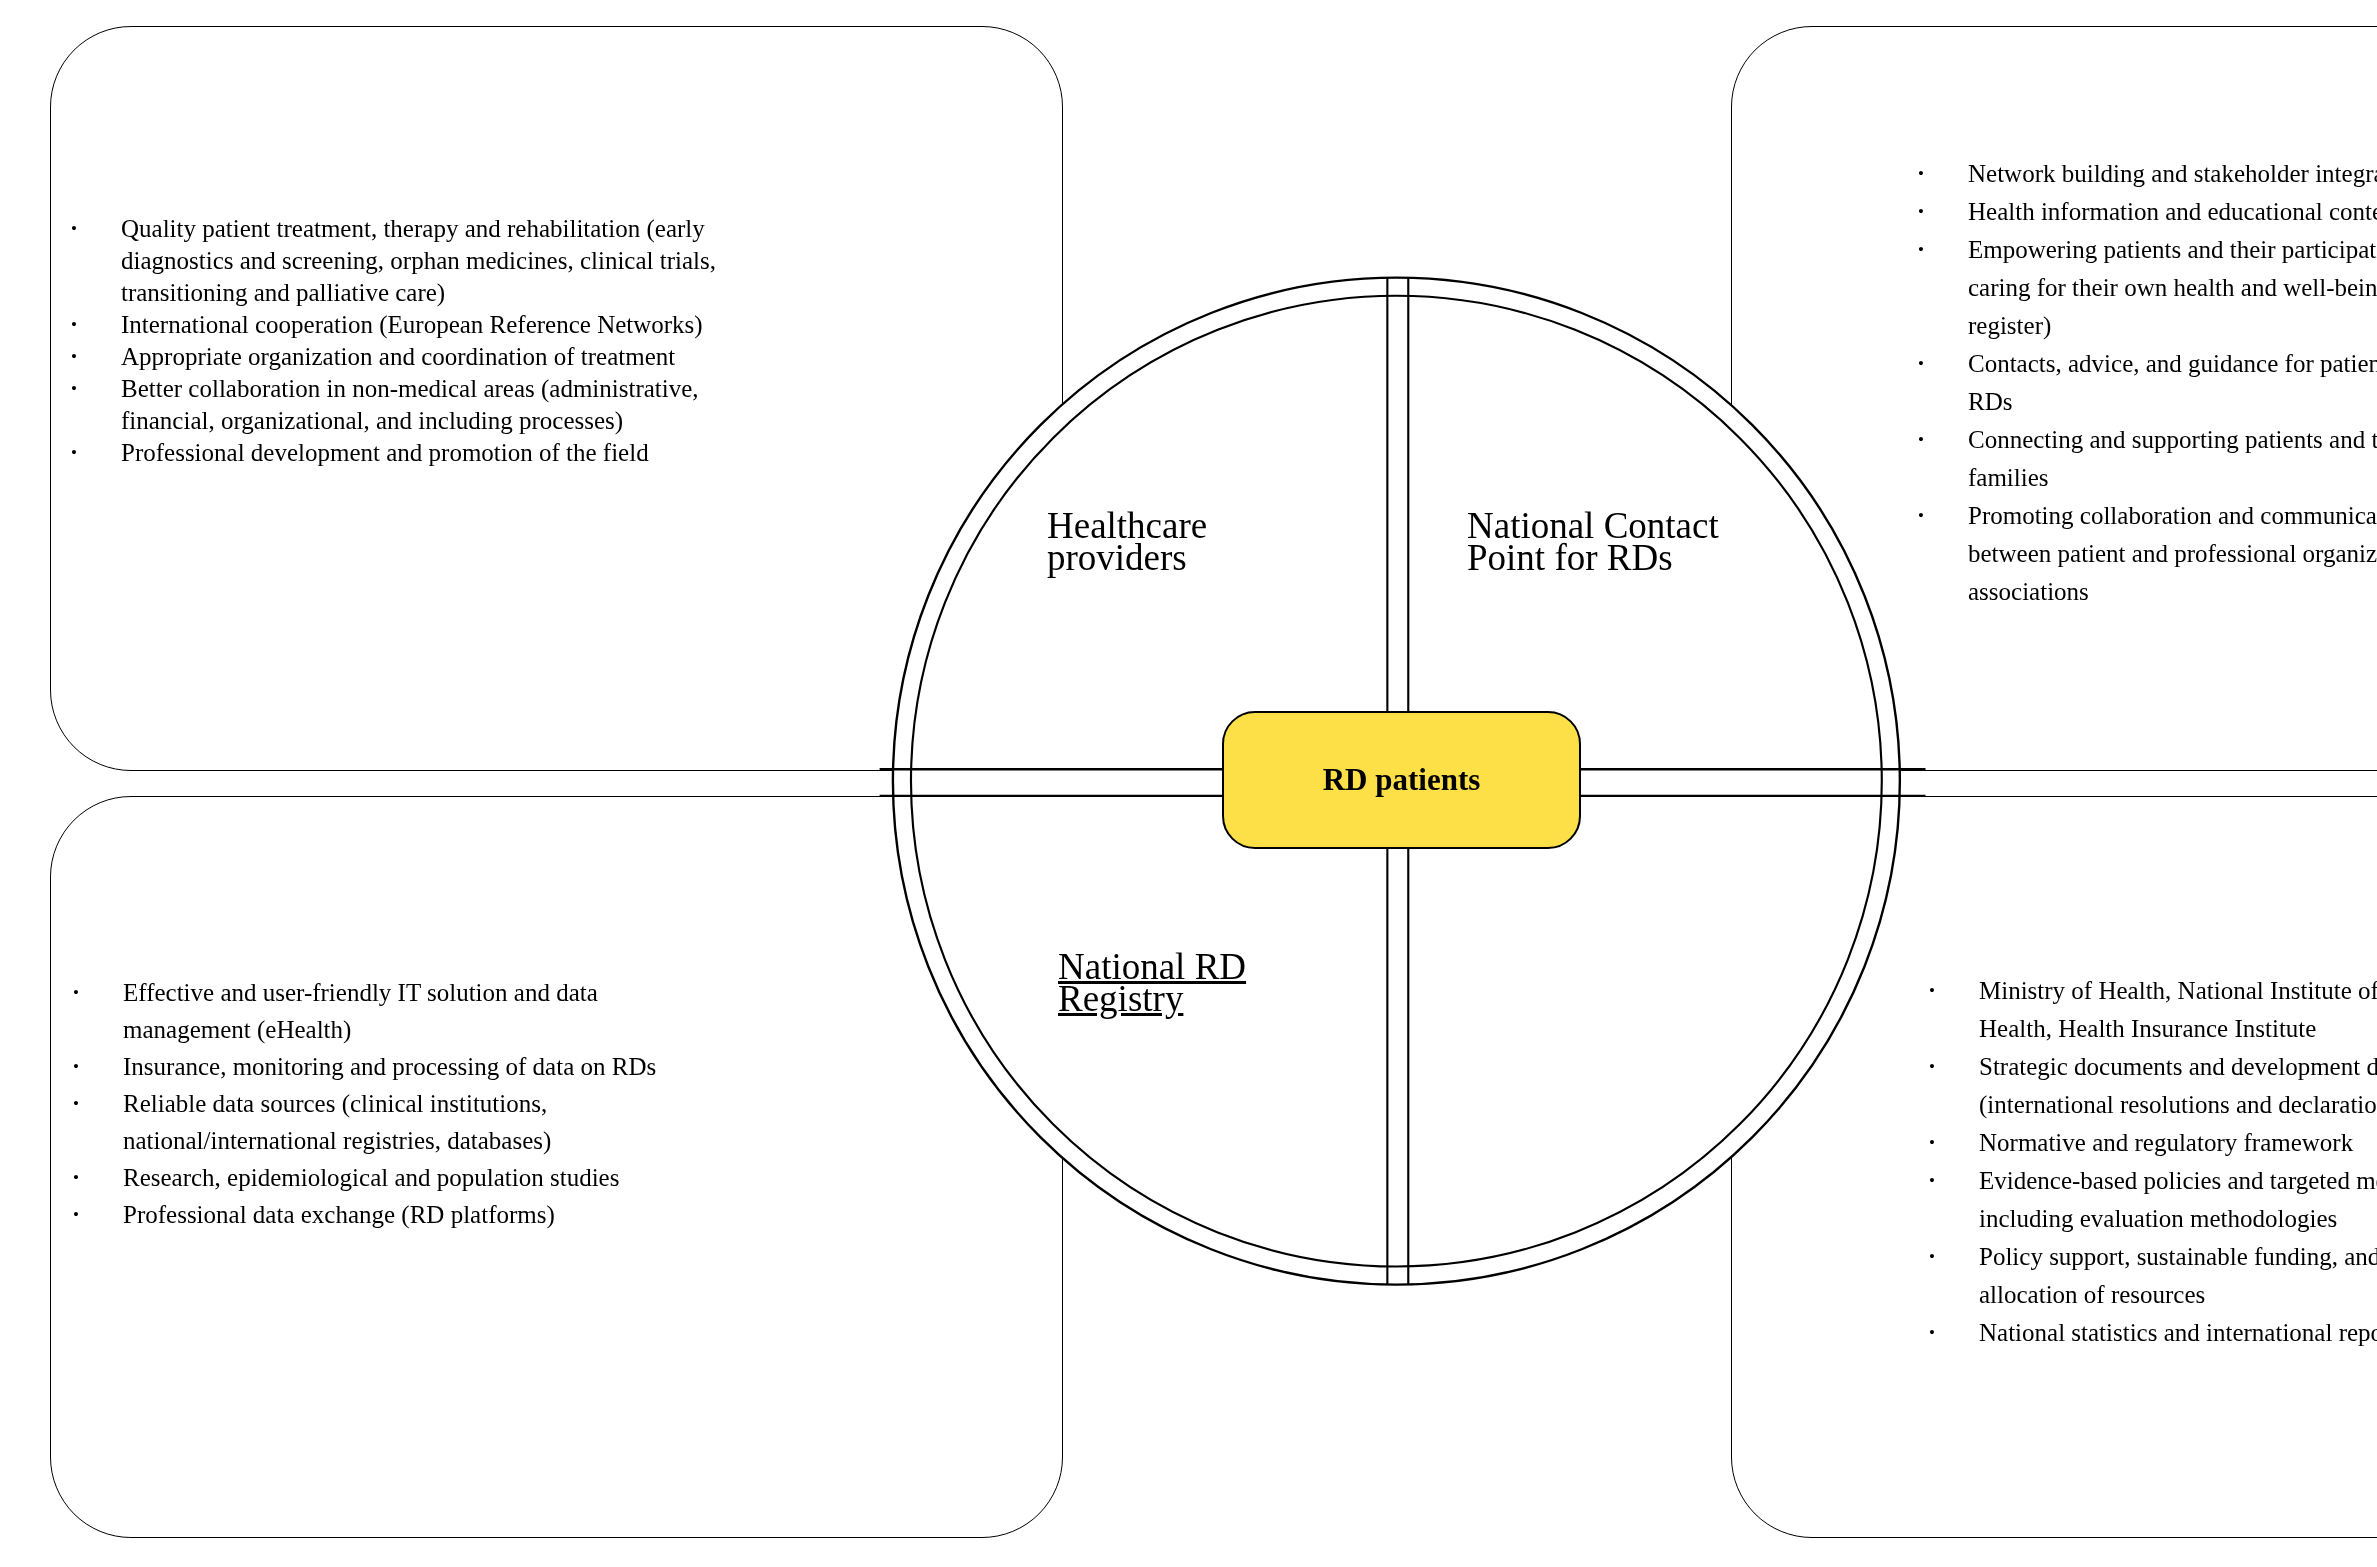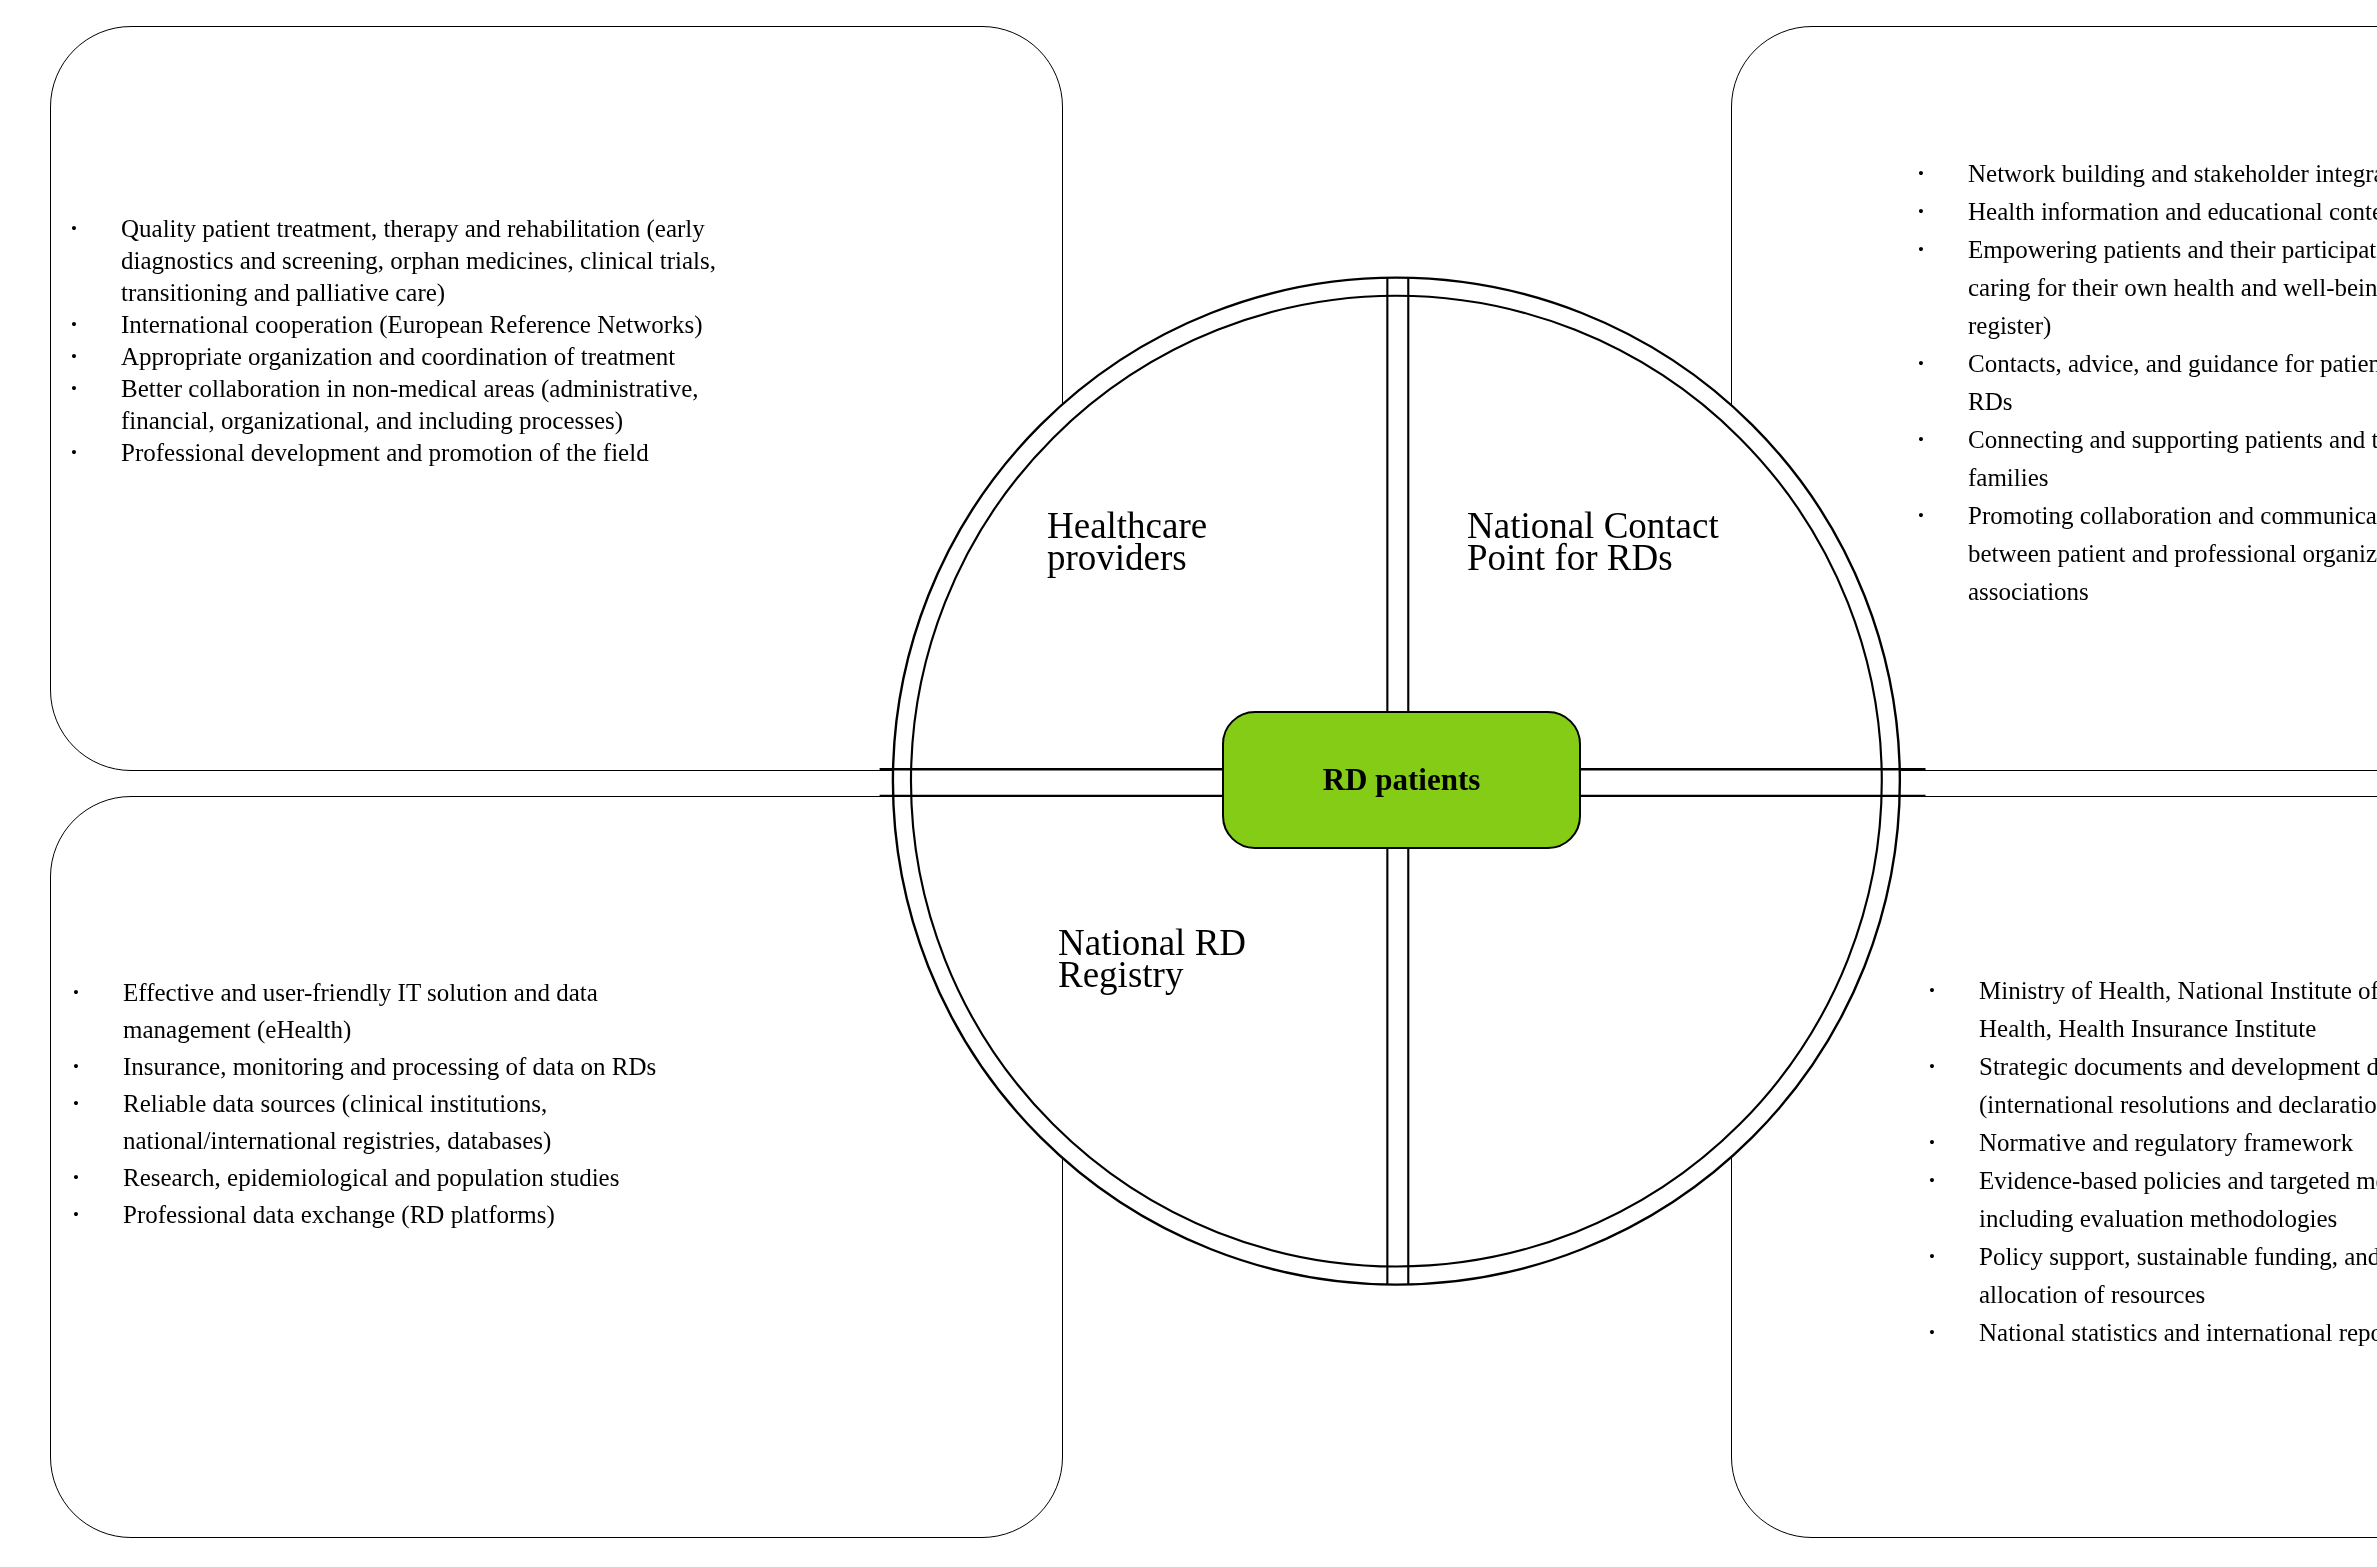--- a/index.html
+++ b/index.html
@@ -49,27 +49,27 @@
 
   .quad-label{
     position:absolute;
     font-size:37px;
     line-height:32px;
     text-align:left;
     white-space:pre-line;
   }
   #label-top-left    {left:1047px; top:510px; width:285px;}
   #label-top-right   {left:1467px; top:510px; width:285px;}
-  #label-bottom-left {left:1058px; top:927px; width:285px;}
+  #label-bottom-left {left:1058px; top:951px; width:285px;text-decoration:underline;}
   #label-bottom-right{left:1453px; top:919px; width:285px;}
 
   #center-box{
     position:absolute;
     left:1222px; top:711px; width:359px; height:138px;
-    background:#84cc16;
+    background:#fde047;
     border:2.9px solid #000000;
     border-radius:33px;
     box-sizing:border-box;
     display:flex;align-items:center;justify-content:center;
     font-size:31px;font-weight:bold;
   }
 </style>
 </head>
 <body>
 

